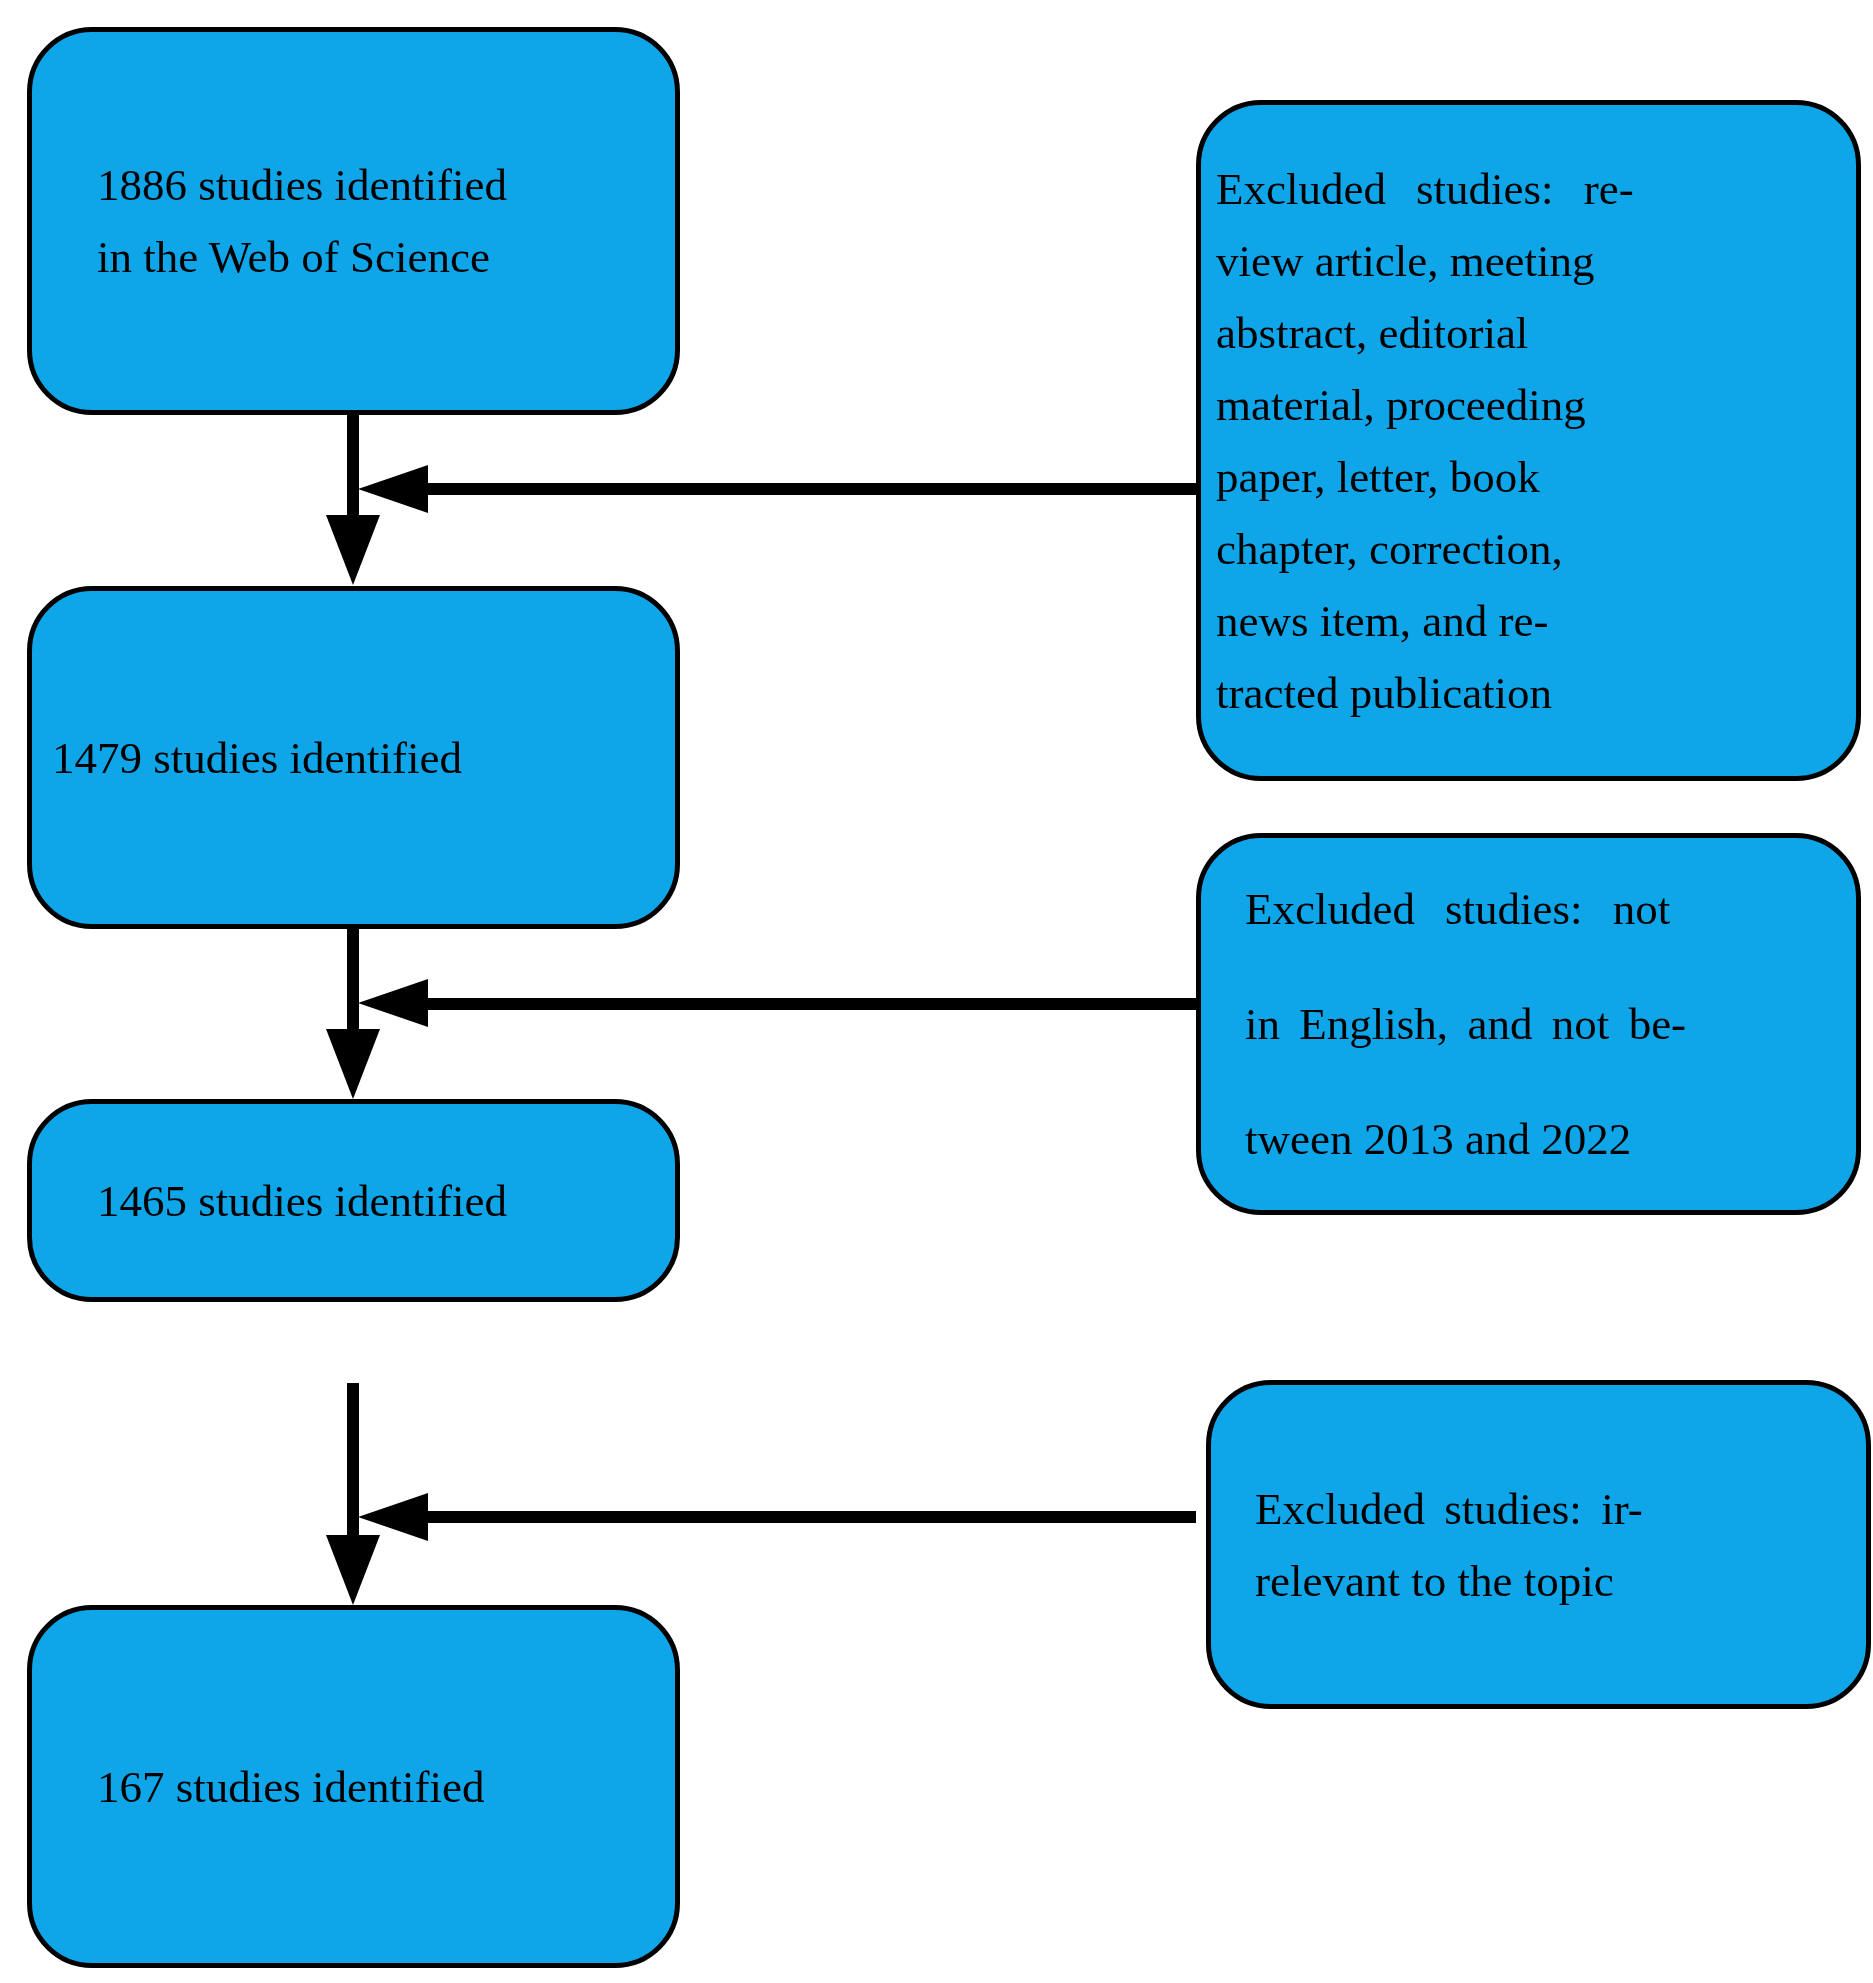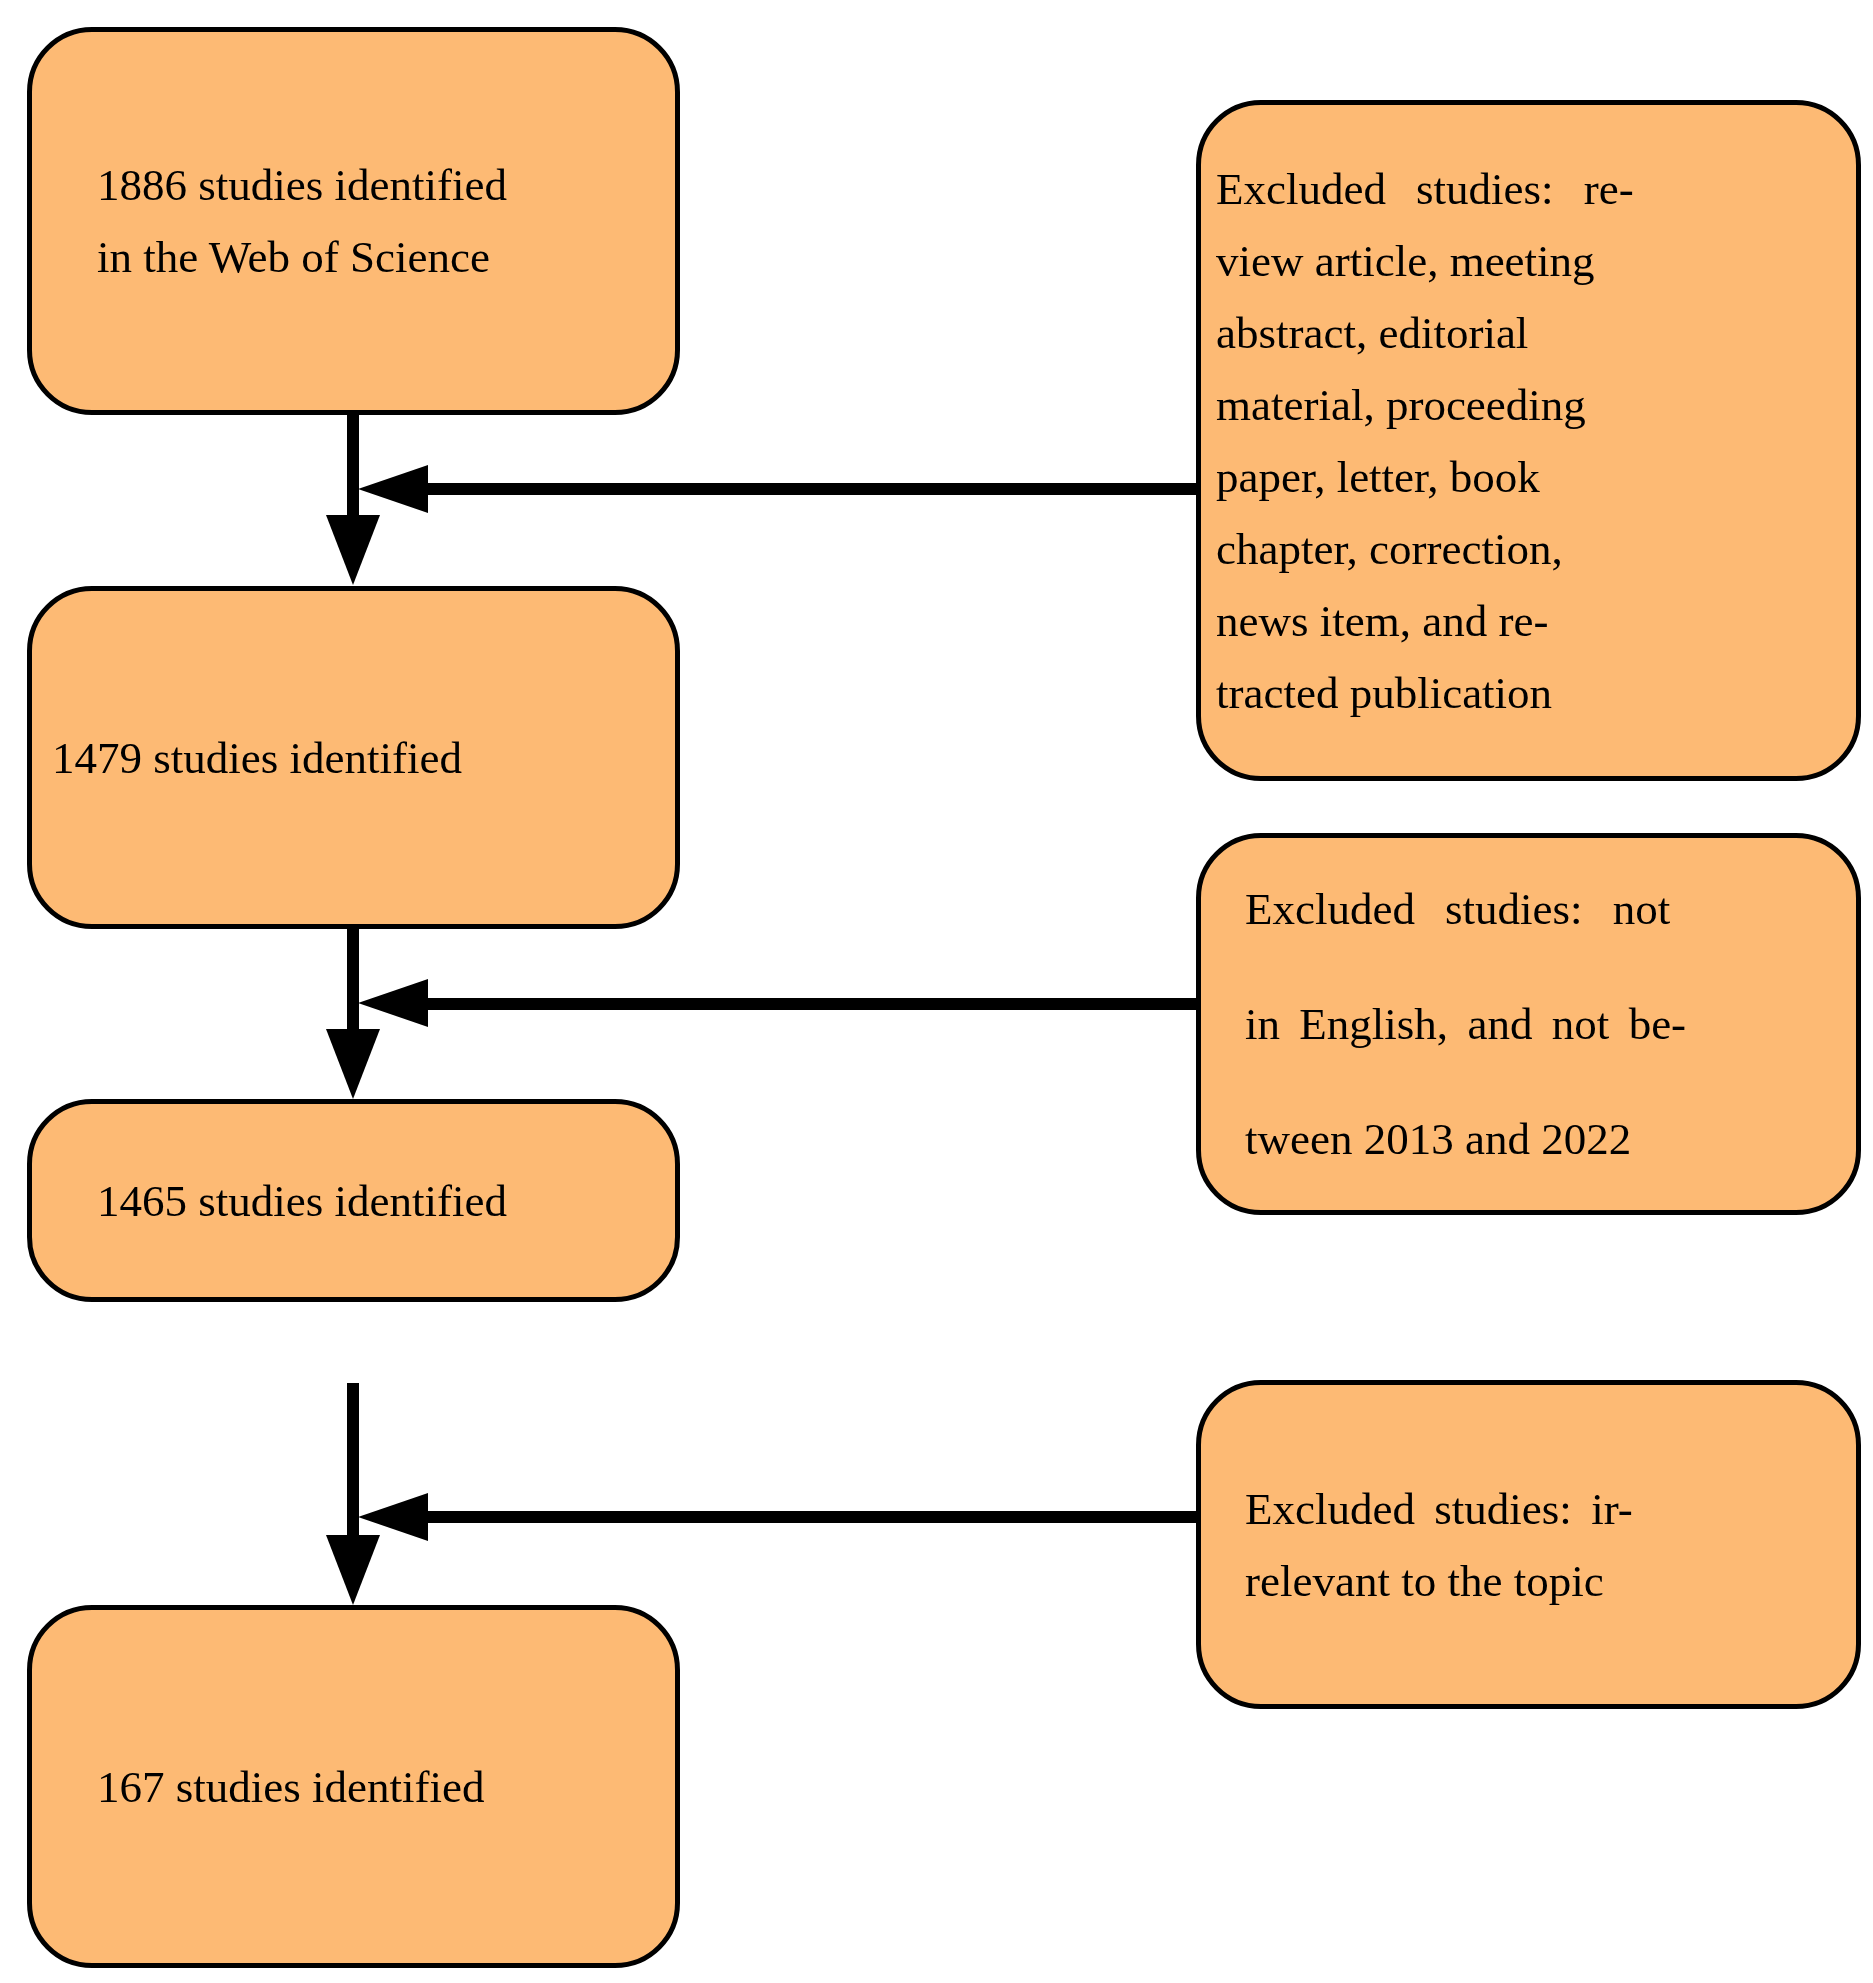--- a/index.html
+++ b/index.html
@@ -16,21 +16,21 @@
     font-family: "Liberation Serif", "DejaVu Serif", serif;
     font-size: 45px;
     line-height: 72px;
     overflow: hidden;
   }
   .box {
     position: absolute;
     box-sizing: border-box;
     border: 5.9px solid #000000;
     border-radius: 65px;
-    background: #fdba74;
+    background: #0ea5e9;
     display: flex;
     flex-direction: column;
     justify-content: center;
   }
   .lbox {
     left: 27px;
     width: 653px;
     padding-left: 65px;
     padding-right: 13.4px;
   }
@@ -39,21 +39,21 @@
   .b3 { top: 1099px; height: 203px; }
   .b4 { top: 1605px; height: 363px; }
   .rbox {
     left: 1196px;
     width: 665px;
     padding-left: 44px;
     padding-right: 13.4px;
   }
   .r1 { top: 100px;  height: 681px; padding-left: 15px; }
   .r2 { top: 833px;  height: 382px; gap: 43px; }
-  .r3 { top: 1380px; height: 329px; }
+  .r3 { top: 1380px; height: 329px; margin-left: 10px; }
   .tline {
     white-space: nowrap;
   }
   .ws-wide { word-spacing: 0.42em; }
   .ws-med  { word-spacing: 0.18em; }
   .vline {
     position: absolute;
     left: 347px;
     width: 11.7px;
     background: #000000;

